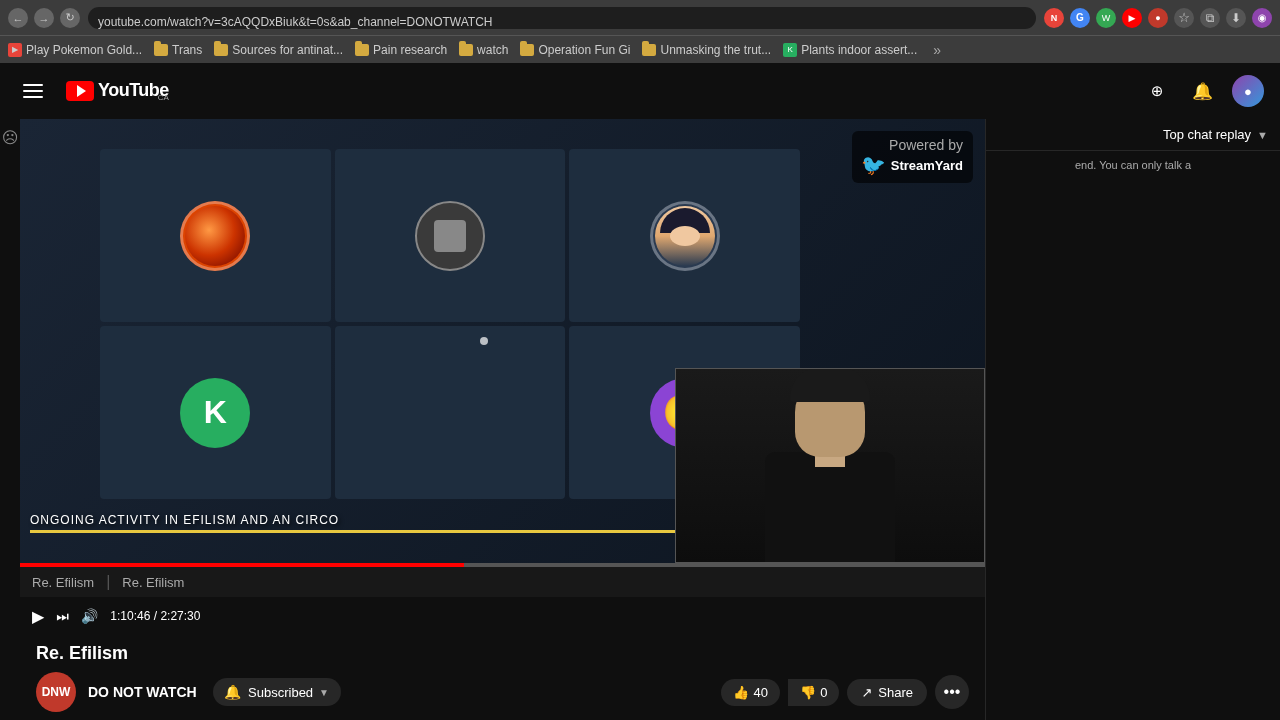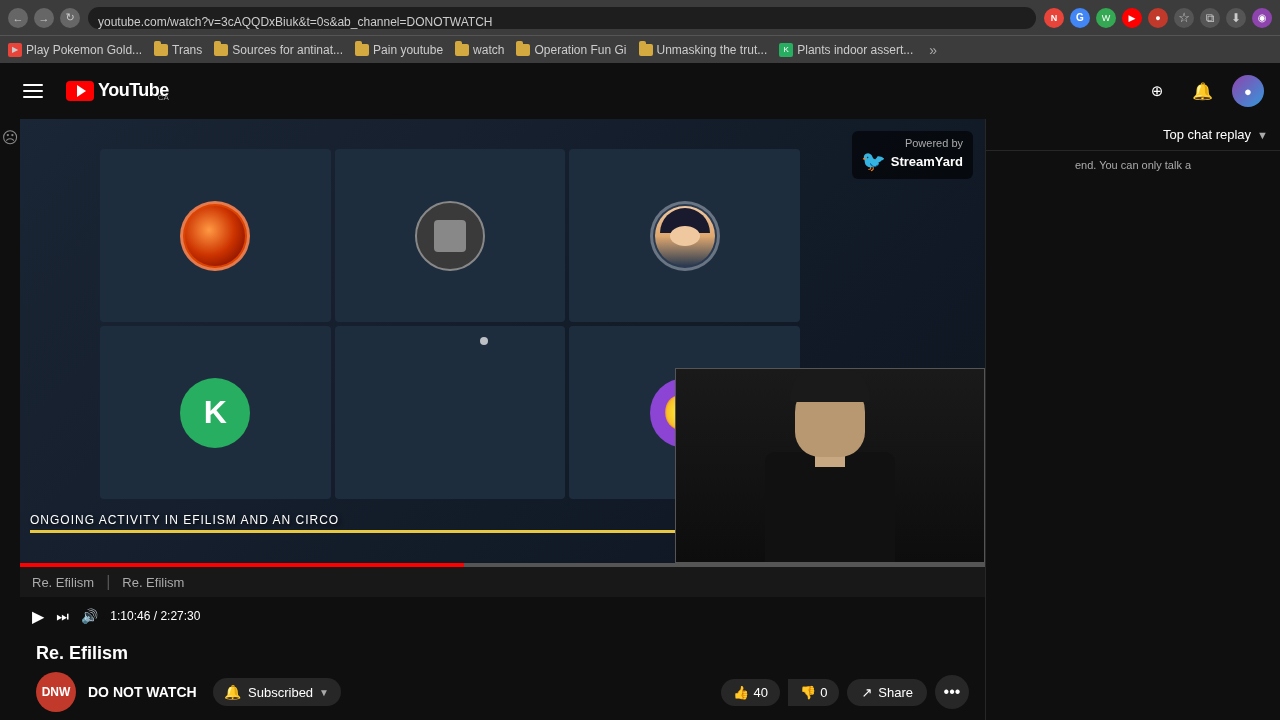--- a/index.html
+++ b/index.html
@@ -48,21 +48,21 @@
     
     .video-section { flex: 1; display: flex; flex-direction: column; min-width: 0; }
     
     .video-container { position: relative; background: #1a2030; flex: 1; overflow: hidden; }
     
     
     .video-bg { width: 100%; height: 100%; background: linear-gradient(135deg, #1a2535 0%, #0d1520 100%); position: relative; }
     
     
     .streamyard-watermark { position: absolute; top: 12px; right: 12px; background: rgba(0,0,0,0.6); padding: 6px 10px; border-radius: 6px; display: flex; align-items: center; gap: 6px; }
-    .sy-powered { font-size: 11px; color: #aaa; }
+    .sy-powered { font-size: 14px; color: #aaa; }
     .sy-logo { display: flex; align-items: center; gap: 4px; color: #fff; font-size: 13px; font-weight: bold; }
 
     
     .participant-grid { position: absolute; top: 30px; left: 80px; right: 10px; bottom: 60px; display: grid; grid-template-columns: 1fr 1fr 1fr; grid-template-rows: 1fr 1fr; gap: 4px; max-width: 700px; max-height: 350px; }
     
     .participant-tile { background: #1e2d3e; border-radius: 4px; display: flex; align-items: center; justify-content: center; position: relative; overflow: hidden; }
     
     .participant-avatar { width: 70px; height: 70px; border-radius: 50%; overflow: hidden; display: flex; align-items: center; justify-content: center; font-size: 30px; font-weight: bold; border: 3px solid rgba(255,255,255,0.3); }
     
     .avatar-fire { background: radial-gradient(circle, #ff6600, #cc3300); }
@@ -169,21 +169,21 @@
     <div class="bookmark-item">
       <div class="bookmark-folder" style="width:14px;height:12px;background:#d4aa40;border-radius:0 2px 2px 2px;position:relative;top:0;">
         <div style="width:7px;height:3px;background:#d4aa40;position:absolute;top:-3px;left:0;border-radius:2px 2px 0 0;"></div>
       </div>
       <span>Sources for antinat...</span>
     </div>
     <div class="bookmark-item">
       <div class="bookmark-folder" style="width:14px;height:12px;background:#d4aa40;border-radius:0 2px 2px 2px;position:relative;top:0;">
         <div style="width:7px;height:3px;background:#d4aa40;position:absolute;top:-3px;left:0;border-radius:2px 2px 0 0;"></div>
       </div>
-      <span>Pain youtube</span>
+      <span>Pain research</span>
     </div>
     <div class="bookmark-item">
       <div class="bookmark-folder" style="width:14px;height:12px;background:#d4aa40;border-radius:0 2px 2px 2px;position:relative;top:0;">
         <div style="width:7px;height:3px;background:#d4aa40;position:absolute;top:-3px;left:0;border-radius:2px 2px 0 0;"></div>
       </div>
       <span>watch</span>
     </div>
     <div class="bookmark-item">
       <div class="bookmark-folder" style="width:14px;height:12px;background:#d4aa40;border-radius:0 2px 2px 2px;position:relative;top:0;">
         <div style="width:7px;height:3px;background:#d4aa40;position:absolute;top:-3px;left:0;border-radius:2px 2px 0 0;"></div>

